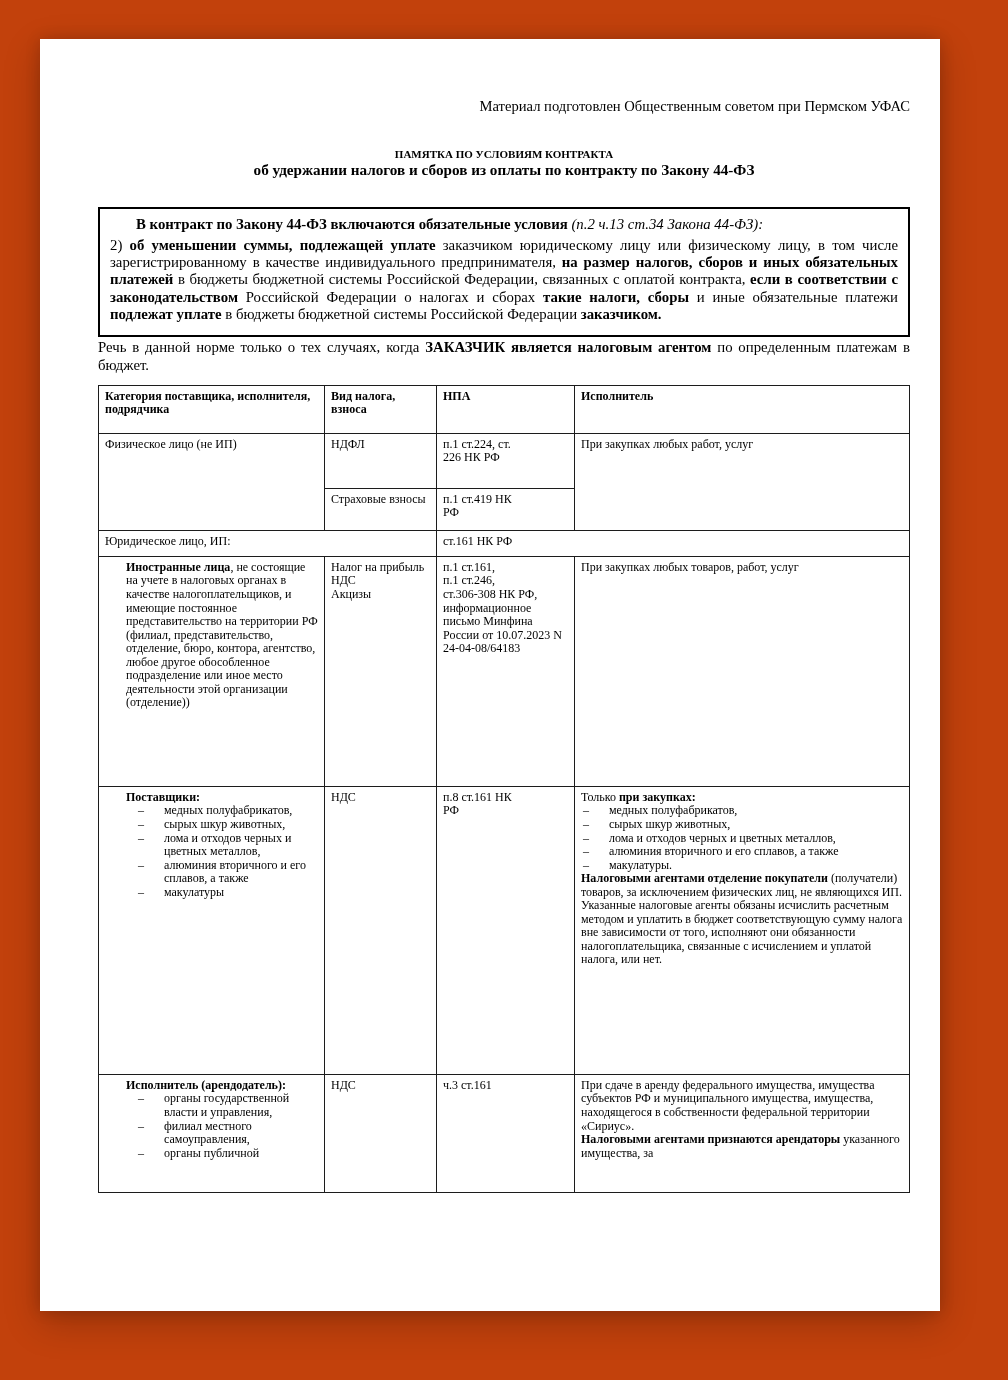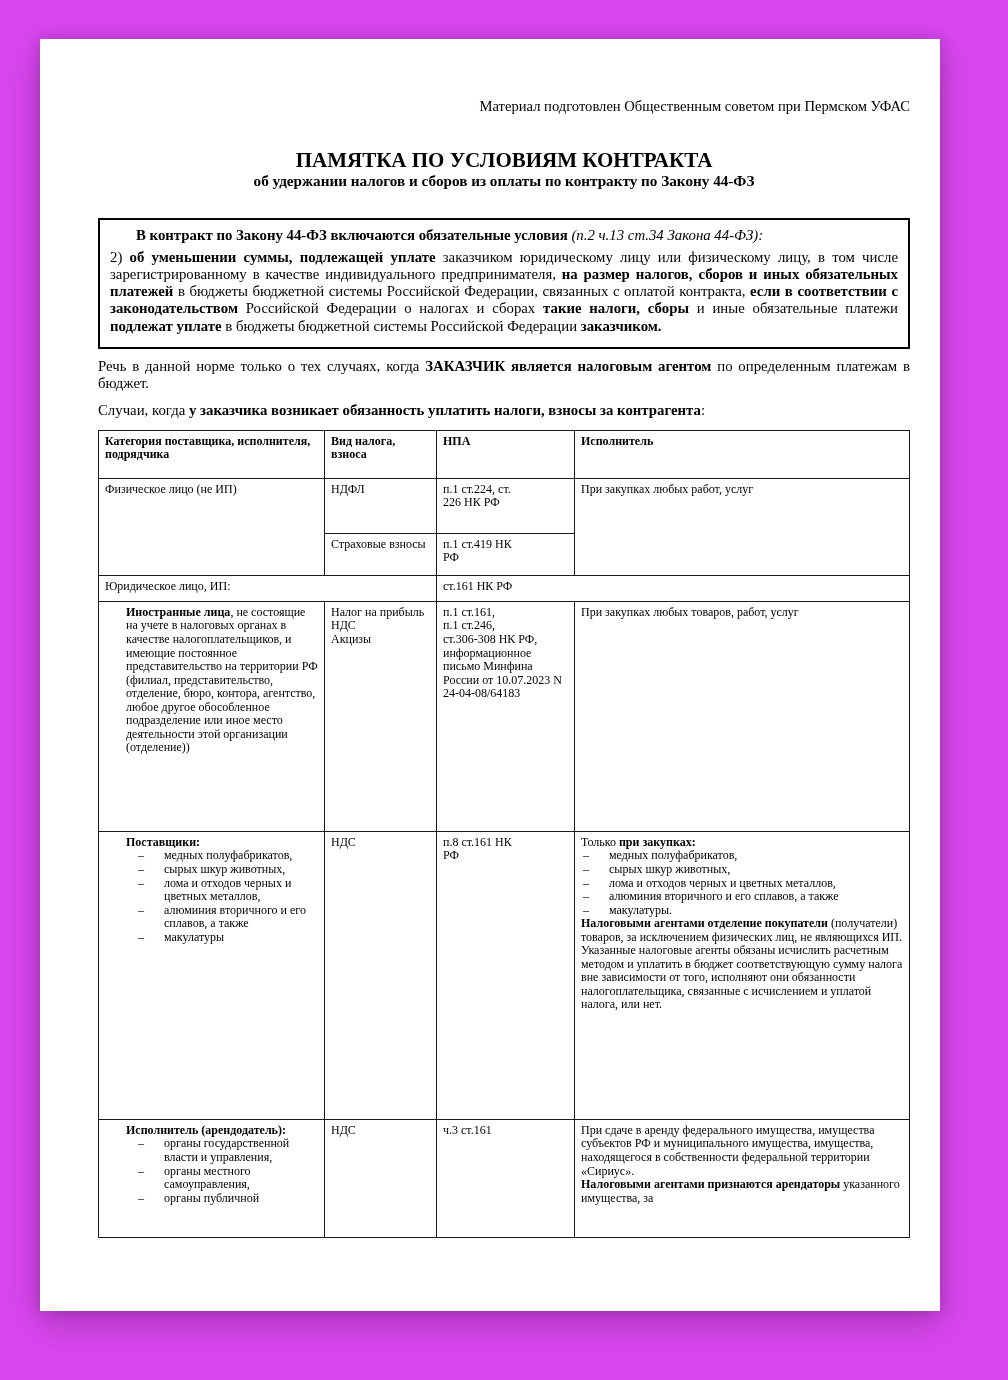--- a/index.html
+++ b/index.html
@@ -7,21 +7,21 @@
     padding: 0;
     background: #ffffff;
     font-family: "Liberation Serif", "DejaVu Serif", serif;
     color: #000000;
   }
   .viewport {
     position: relative;
     width: 1008px;
     height: 1380px;
     overflow: hidden;
-    background: #d946ef;
+    background: #c2410c;
   }
   .sheet {
     position: absolute;
     left: 40px;
     top: 39px;
     width: 900px;
     height: 1272px;
     background: #ffffff;
     box-shadow: 0 0 14px rgba(0,0,0,0.16), 0 12px 34px rgba(0,0,0,0.22);
     overflow: hidden;
@@ -33,39 +33,39 @@
   }
   .credit {
     text-align: right;
     font-size: 14.6px;
     line-height: 1.5;
   }
   .doc-title {
     margin-top: 30px;
     text-align: center;
     font-weight: bold;
-    font-size: 21px;
+    font-size: 11px;
   }
   .doc-subtitle {
     margin-top: 0;
     text-align: center;
     font-weight: bold;
     font-size: 15.2px;
   }
   .lawbox {
     margin-top: 28px;
     border: 2px solid #000000;
     padding: 7px 10px 12px 10px;
   }
   .lawbox .boxhead { text-align: left; margin-left: 26px; }
   .lawbox .boxbody { margin-top: 4px; text-align: justify; }
   .b  { font-weight: bold; }
   .it { font-style: italic; }
   .para { text-align: justify; }
-  .p1 { margin-top: 9px; }
+  .p1 { margin-top: 2px; }
   .p2 { margin-top: 9px; text-align: left; }
 
   table.doc-table {
     margin-top: 11px;
     width: 100%;
     border-collapse: collapse;
     table-layout: fixed;
     font-size: 12px;
     line-height: 1.13;
   }
@@ -116,23 +116,20 @@
         </div>
         <div class="boxbody para">
           <span>2) </span><span class="b">об уменьшении суммы, подлежащей уплате</span><span> заказчиком юридическому лицу или физическому лицу, в том числе зарегистрированному в качестве индивидуального предпринимателя, </span><span class="b">на размер налогов, сборов и иных обязательных платежей</span><span> в бюджеты бюджетной системы Российской Федерации, связанных с оплатой контракта, </span><span class="b">если в соответствии с законодательством</span><span> Российской Федерации о налогах и сборах </span><span class="b">такие налоги, сборы</span><span> и иные обязательные платежи </span><span class="b">подлежат уплате</span><span> в бюджеты бюджетной системы Российской Федерации </span><span class="b">заказчиком.</span>
         </div>
       </div>
 
       <div class="para p1">
         <span>Речь в данной норме только о тех случаях, когда </span><span class="b">ЗАКАЗЧИК является налоговым агентом</span><span> по определенным платежам в бюджет.</span>
       </div>
 
-      <div class="p2">
-        <span>Случаи, когда </span><span class="b">у заказчика возникает обязанность уплатить налоги, взносы за контрагента</span><span>:</span>
-      </div>
 
       <table class="doc-table">
         <colgroup>
           <col style="width:226px">
             <col style="width:112px">
             <col style="width:138px">
             <col>
         </colgroup>
         <tbody>
           <tr class="h-head">
@@ -247,21 +244,21 @@
           <tr class="h-e">
             <td>
               <div class="indent cat-list">
                 <span class="b">Исполнитель (арендодатель):</span>
                 <div class="li">
                     <span class="dash">–</span>
                     <span class="lt">органы государственной власти и управления,</span>
                   </div>
                 <div class="li">
                     <span class="dash">–</span>
-                    <span class="lt">органы местного самоуправления,</span>
+                    <span class="lt">филиал местного самоуправления,</span>
                   </div>
                 <div class="li">
                     <span class="dash">–</span>
                     <span class="lt">органы публичной</span>
                   </div>
               </div>
             </td>
             <td>НДС</td>
             <td>
               <span class="cellline">ч.3 ст.161</span>

